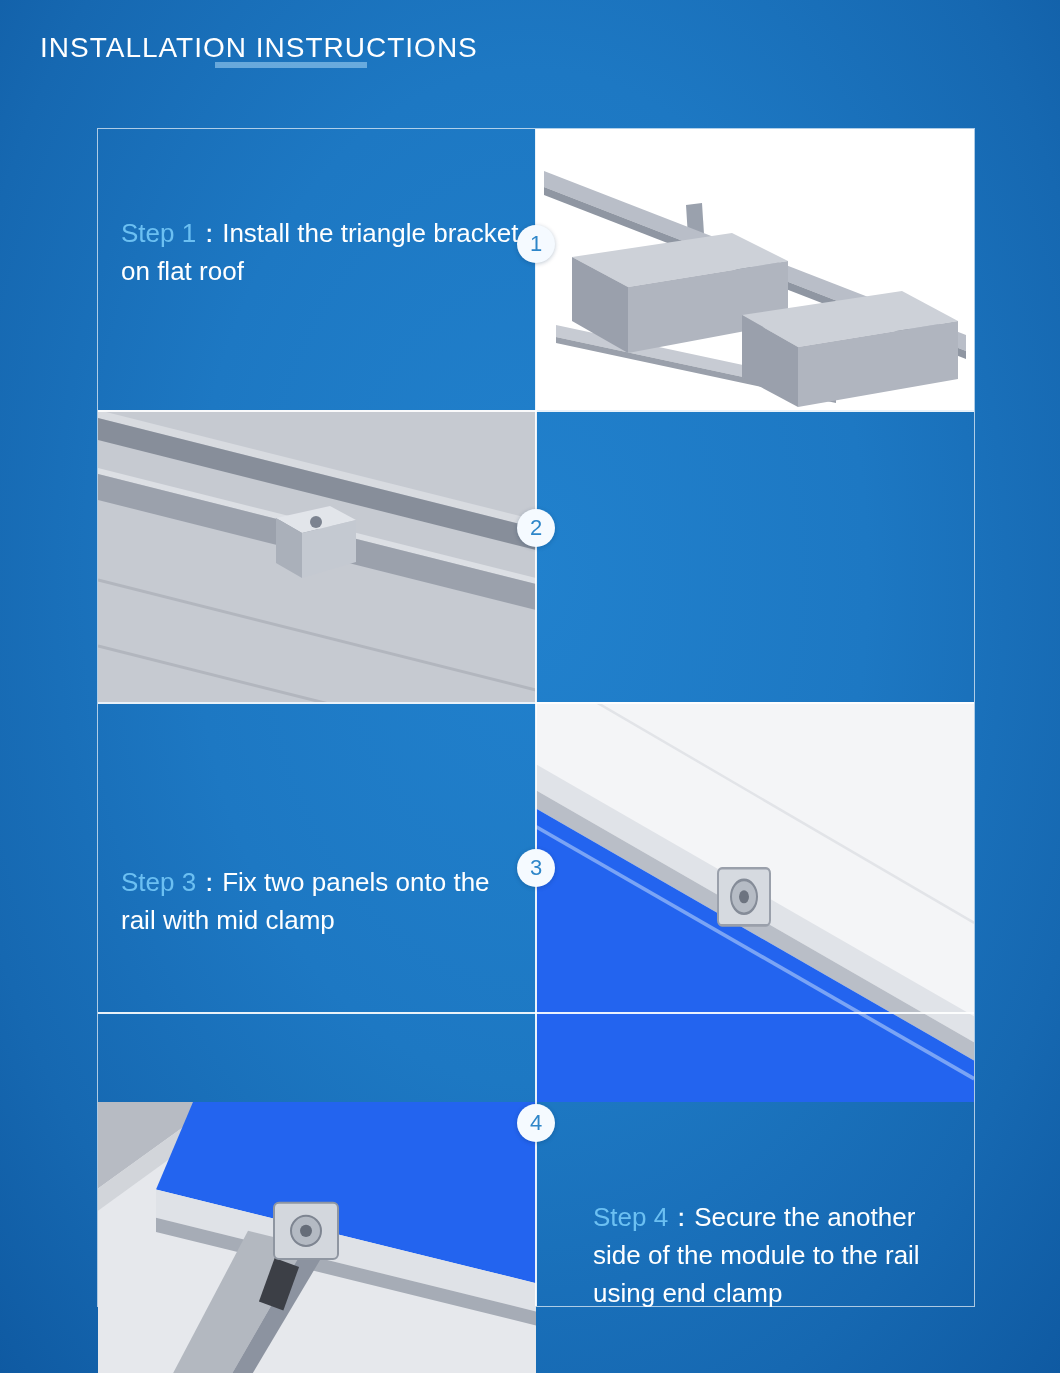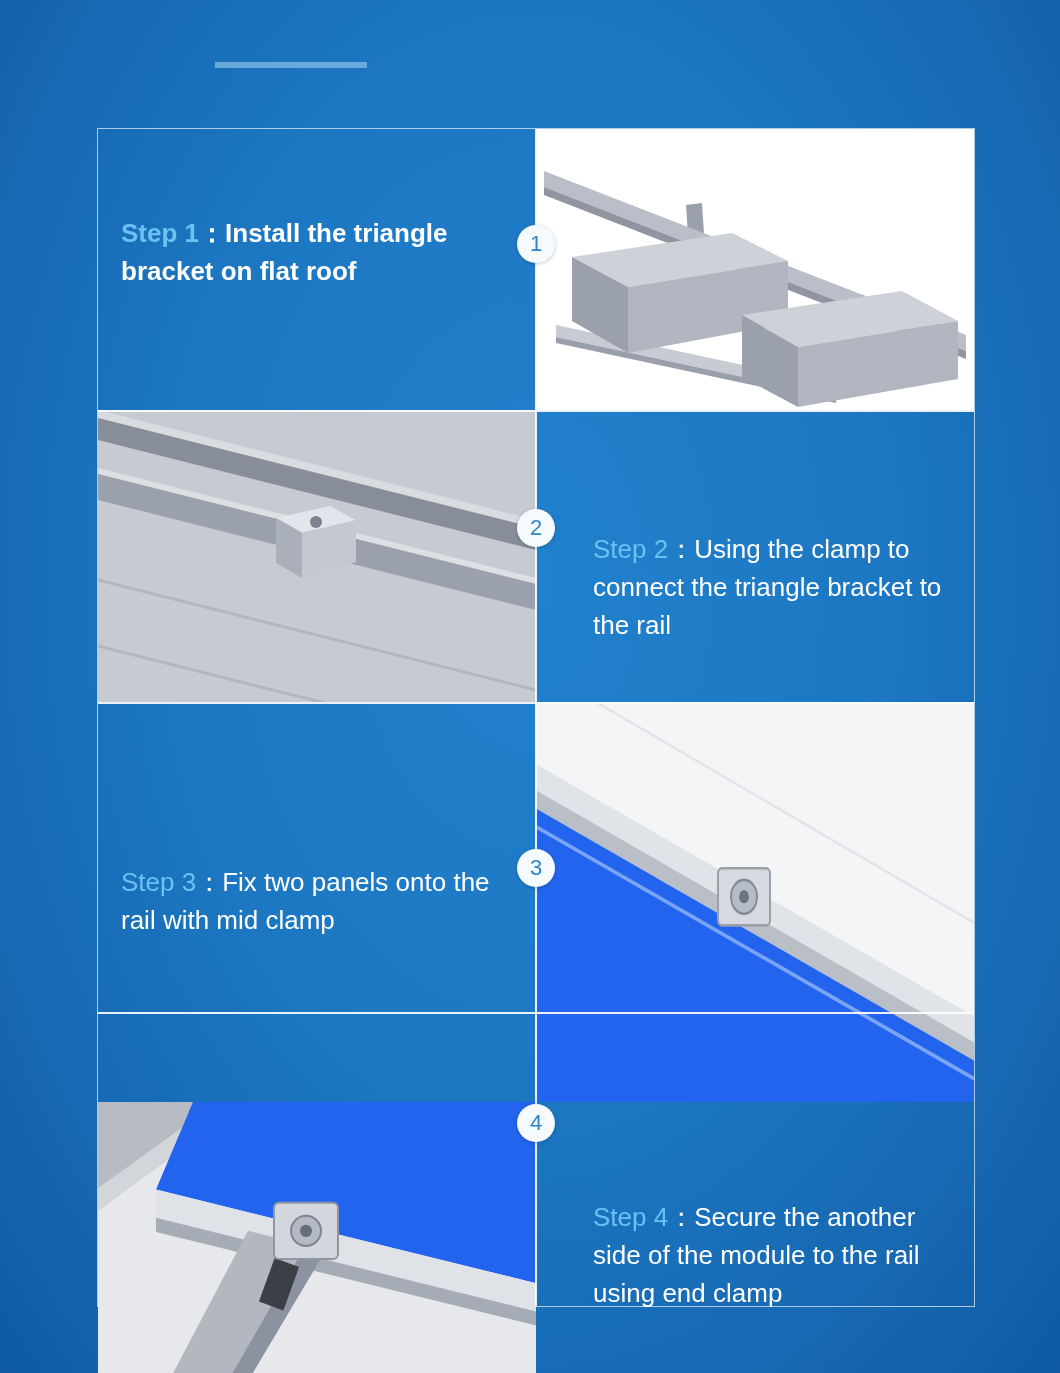--- a/index.html
+++ b/index.html
@@ -48,21 +48,21 @@
   .row-4 { height: 296px; }
   .cell { width: 50%; height: 100%; position: relative; overflow: hidden; }
   .illus-cell svg { display: block; width: 100%; height: 100%; }
   .text-cell {
     display: flex;
     flex-direction: column;
     justify-content: center;
   }
   .text-cell.left-pad  { padding-left: 23px; padding-right: 10px; }
   .text-cell.right-pad { padding-left: 57px; padding-right: 6px; }
-  .pad-bottom { padding-bottom: 34px; font-weight: bold; }
+  .pad-bottom { padding-bottom: 34px; }
   .pad-top-lg { padding-top: 64px; }
   .pad-top-sm { padding-top: 12px; }
   .step-text {
     font-size: 26px;
     line-height: 1.46;
     color: #ffffff;
   }
   .step-label { color: #6cc0f2; }
   .step-colon { color: #ffffff; }
   .step-desc  { color: #ffffff; }
@@ -102,20 +102,21 @@
   .badge-1 { top: 96px; }
   .badge-2 { top: 380px; }
   .badge-3 { top: 720px; }
   .badge-4 { top: 975px; }
 </style>
 </head>
 <body>
 
 <div class="page">
 
+  <h1 class="title">INSTALLATION INSTRUCTIONS</h1>
   <div class="title-underline"></div>
 
   <div class="grid">
 
     <div class="row row-1">
       <div class="cell text-cell left-pad pad-bottom">
         <p class="step-text"><span class="step-label">Step 1</span><span class="step-colon">：</span><span class="step-desc">Install the triangle bracket on flat roof</span></p>
       </div>
       <div class="cell illus-cell">
         <svg viewBox="0 0 438 281" preserveAspectRatio="none">
@@ -144,23 +145,20 @@
           <polygon points="0,0 438,110 438,118 0,8" fill="#d8dbe0"></polygon>
           <polygon points="0,8 438,118 438,140 0,30" fill="#878e9a"></polygon>
           <polygon points="0,58 438,168 438,174 0,64" fill="#dcdfe4"></polygon>
           <polygon points="0,64 438,174 438,200 0,90" fill="#9ba1ac"></polygon>
           <polygon points="178,108 232,96 258,110 204,123" fill="#e2e5ea"></polygon>
           <polygon points="178,108 204,123 204,168 178,153" fill="#aab0ba"></polygon>
           <polygon points="204,123 258,110 258,152 204,168" fill="#c4c9d1"></polygon>
           <circle cx="218" cy="112" r="6" fill="#7c8390"></circle>
         </svg>
       </div>
-      <div class="cell text-cell right-pad pad-top-lg">
-        <p class="step-text"><span class="step-label">Step 2</span><span class="step-colon">：</span><span class="step-desc">Using the clamp to connect the triangle bracket to the rail</span></p>
-      </div>
     </div>
 
     <div class="row row-3">
       <div class="cell text-cell left-pad">
         <p class="step-text"><span class="step-label">Step 3</span><span class="step-colon">：</span><span class="step-desc">Fix two panels onto the rail with mid clamp</span></p>
       </div>
       <div class="cell illus-cell">
         <svg viewBox="0 0 438 308" preserveAspectRatio="none">
           <rect width="438" height="308" fill="#f4f5f7"></rect>
           <line x1="60" y1="0" x2="438" y2="170" stroke="#e2e4e8" stroke-width="2"></line>

